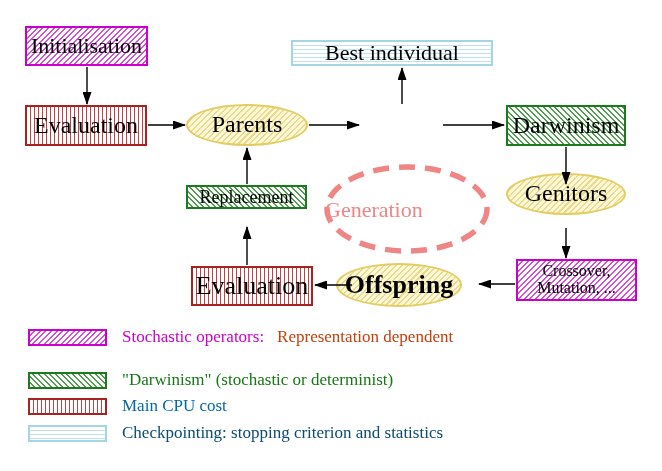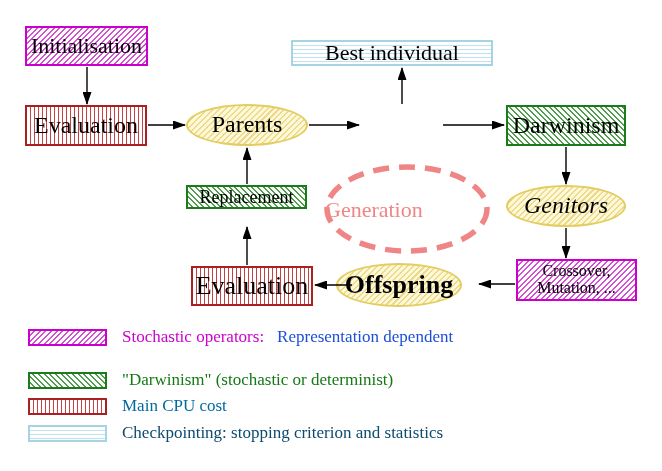--- a/index.html
+++ b/index.html
@@ -55,21 +55,21 @@
 
   <div class="node stripes-red fs24" style="left:25px;top:105px;width:122px;height:41px;">Evaluation</div>
 
   <div class="node ellipse fs24" style="left:186px;top:104px;width:122px;height:42px;">Parents</div>
 
   <div class="node stripes-cyan fs22" style="left:291px;top:40px;width:202px;height:26px;">Best individual</div>
 
 
   <div class="node hatch-green fs24" style="left:506px;top:105px;width:120px;height:41px;">Darwinism</div>
 
-  <div class="node ellipse fs24" style="left:506px;top:185px;width:120px;height:42px;font-style:italic;">Genitors</div>
+  <div class="node ellipse fs24" style="left:506px;top:173px;width:120px;height:42px;">Genitors</div>
 
   <div class="node hatch-magenta fs16" style="left:516px;top:259px;width:121px;height:42px;flex-direction:column;text-align:center;">
     <div>Crossover,</div>
     <div>Mutation, ...</div>
   </div>
 
   <div class="node ellipse fs26" style="left:336px;top:263px;width:126px;height:44px;font-weight:bold;">Offspring</div>
 
   <div class="node stripes-red fs26" style="left:191px;top:266px;width:122px;height:40px;">Evaluation</div>
 
@@ -95,21 +95,21 @@
     <line x1="566" y1="228" x2="566" y2="258" stroke="#000" stroke-width="1.4" marker-end="url(#ah)"></line>
     <line x1="515" y1="284" x2="479" y2="284" stroke="#000" stroke-width="1.4" marker-end="url(#ah)"></line>
     <line x1="352" y1="285" x2="315" y2="285" stroke="#000" stroke-width="1.4" marker-end="url(#ah)"></line>
     <line x1="247" y1="265" x2="247" y2="227" stroke="#000" stroke-width="1.4" marker-end="url(#ah)"></line>
     <line x1="247" y1="184" x2="247" y2="148" stroke="#000" stroke-width="1.4" marker-end="url(#ah)"></line>
   </svg>
 
   <div class="legend-row" style="top:328px;">
     <div class="swatch hatch-magenta"></div>
     <span class="legend-text" style="color:#cc00cc;">Stochastic operators:</span>
-    <span class="legend-text2" style="color:#1d4ed8;">Representation dependent</span>
+    <span class="legend-text2" style="color:#c2410c;">Representation dependent</span>
   </div>
 
   <div class="legend-row" style="top:371px;">
     <div class="swatch hatch-green"></div>
     <span class="legend-text" style="color:#157815;">"Darwinism" (stochastic or determinist)</span>
   </div>
 
   <div class="legend-row" style="top:397px;">
     <div class="swatch stripes-red"></div>
     <span class="legend-text" style="color:#0369a1;">Main CPU cost</span>

